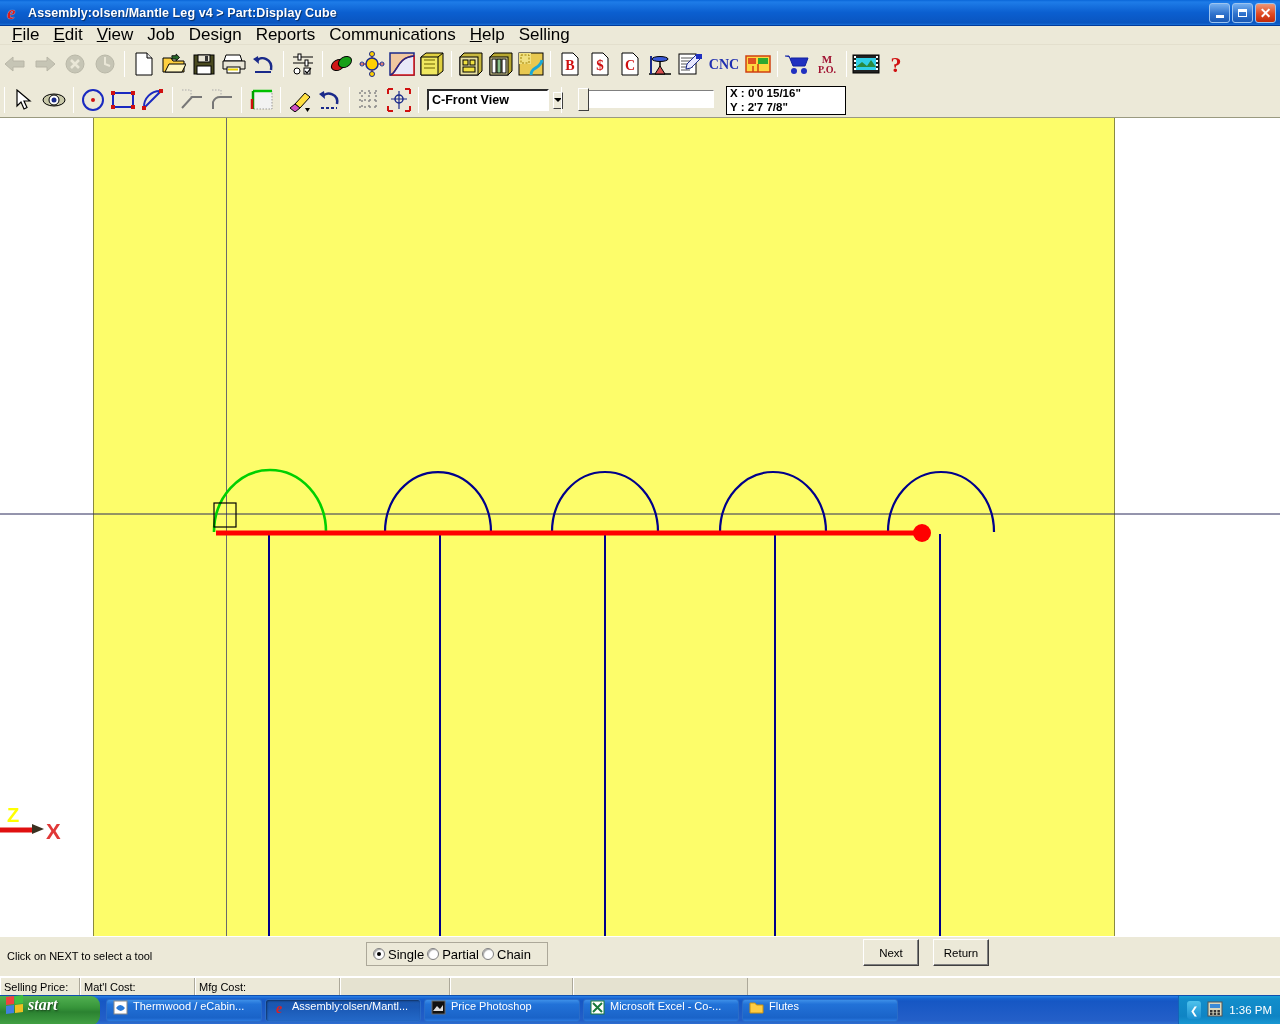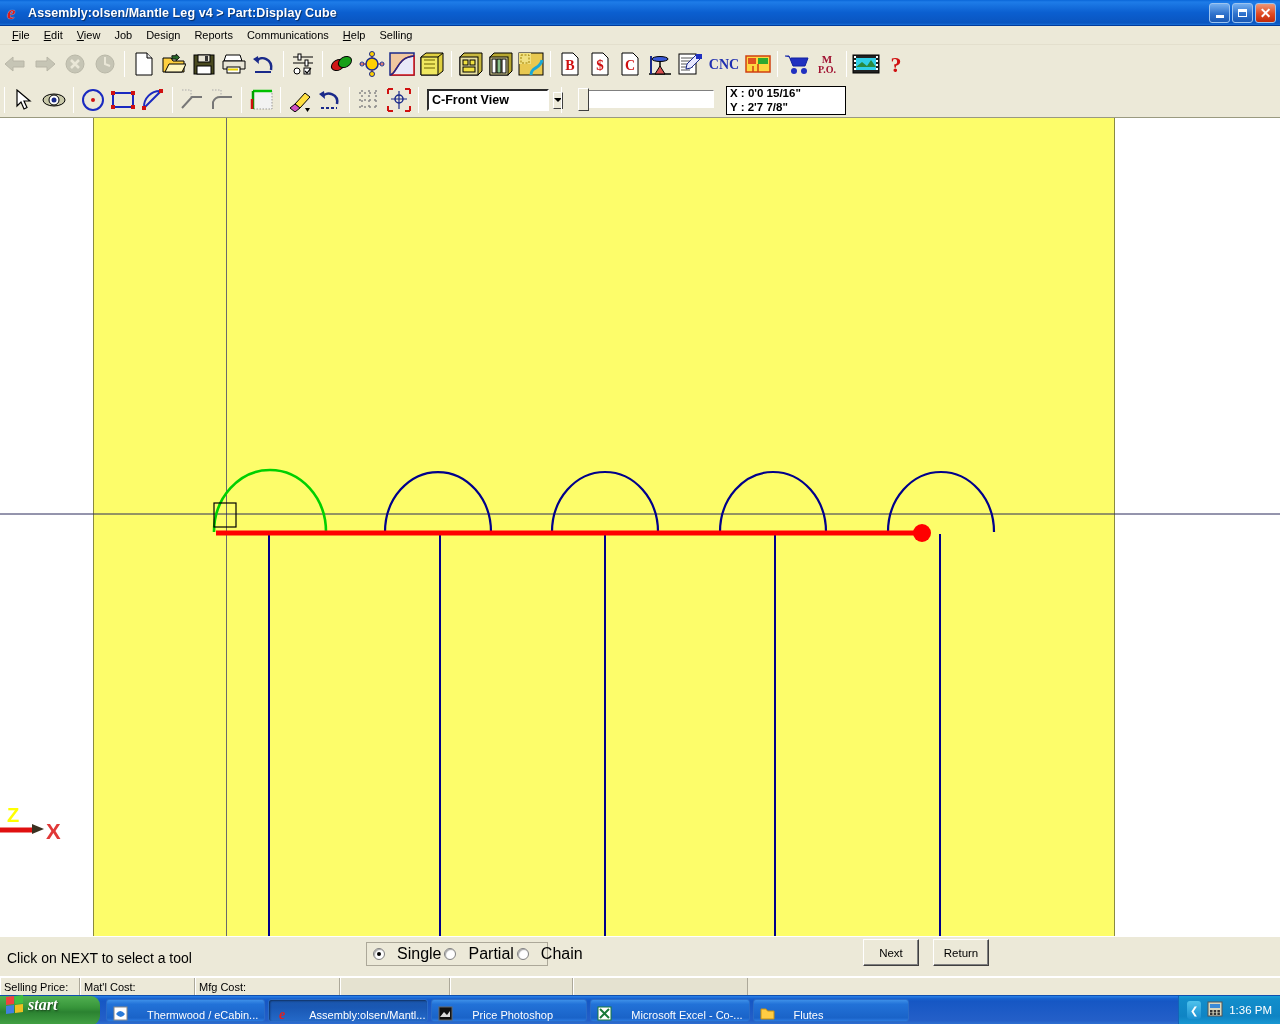--- a/index.html
+++ b/index.html
@@ -48,21 +48,21 @@
   .glyph-min { width: 8px; height: 3px; background: #fff; margin-top: 7px; }
   .glyph-max { width: 9px; height: 8px; border: 1.5px solid #fff; border-top-width: 3px; position: relative; }
   .glyph-close { font-size: 14px; line-height: 12px; font-family:"Liberation Sans",sans-serif; }
 
   
   .menubar {
     position: absolute; left: 0; top: 26px; width: 1280px; height: 19px;
     background: #ece9d8; display: flex; align-items: center;
     padding-left: 5px; border-bottom: 1px solid #e3dfcd;
   }
-  .menu-item { padding: 14px 7px; font-size: 11px; color: #000; cursor: default; white-space: nowrap; }
+  .menu-item { padding: 14px 7px; font-size: 17px; color: #000; cursor: default; white-space: nowrap; }
   .menu-item u { text-decoration: underline; }
 
   
   .toolbar {
     position: absolute; left: 0; width: 1280px;
     background: #ece9d8;
     display: flex; align-items: center;
   }
   #toolbar1 { top: 45px; height: 38px; }
   #toolbar2 { top: 83px; height: 35px; border-bottom: 1px solid #9a9a80; }
@@ -114,27 +114,27 @@
     position: absolute; left: 0; top: 118px; width: 1280px; height: 818px;
     background: #ffffff; overflow: hidden;
   }
   #canvas svg { display: block; }
 
   
   .bottom {
     position: absolute; left: 0; top: 936px; width: 1280px; height: 40px;
     background: #ece9d8; border-top: 1px solid #fff;
   }
-  .hint { position: absolute; left: 7px; top: 13px; font-size: 14px; color: #000; text-align: right; }
+  .hint { position: absolute; left: 7px; top: 13px; font-size: 11px; color: #000; text-align: right; }
   .radiogroup {
     position: absolute; left: 366px; top: 942px; width: 182px; height: 24px;
     border: 1px solid #aca899; background: #ece9d8;
     display: flex; align-items: center; gap: 3px; padding-left: 6px;
   }
-  .radio { display: flex; align-items: center; gap: 12px; font-size: 16px; }
+  .radio { display: flex; align-items: center; gap: 3px; font-size: 13px; }
   .rdot {
     width: 12px; height: 12px; border-radius: 50%;
     background: #fff; border: 1px solid #808080;
     box-shadow: inset 1px 1px 1px rgba(0,0,0,.35);
     display: flex; align-items: center; justify-content: center;
   }
   .rdot.on::after { content:""; width:4px; height:4px; border-radius:50%; background:#000; }
   .btn {
     position: absolute; top: 939px; width: 56px; height: 27px;
     background: #ece9d8; border: 1px solid #fff;
@@ -176,21 +176,21 @@
     text-shadow: 1px 1px 2px rgba(0,0,0,.6);
     flex: 0 0 auto;
   }
   .flag { width: 17px; height: 17px; display: grid; grid-template-columns: 1fr 1fr; grid-template-rows: 1fr 1fr; gap: 1.5px; transform: skewY(-6deg); }
   .flag i { display:block; }
   .tasks { display: flex; align-items: center; gap: 3px; margin-left: 6px; }
   .task {
     height: 23px; min-width: 156px; max-width: 160px;
     background: linear-gradient(to bottom,#3d8fe8,#2272d8 20%,#1a63c8 85%,#2b7ae0);
     border: 1px solid #2a6cc8; border-radius: 3px;
-    display: flex; align-items: flex-end; gap: 19px; padding: 0 6px;
+    display: flex; align-items: flex-start; gap: 5px; padding: 0 6px;
     color: #fff; font-size: 11px; white-space: nowrap; overflow: hidden;
   }
   .task.active { background: linear-gradient(to bottom,#1b57ad,#1a58b4 35%,#2469c8); box-shadow: inset 1px 1px 2px rgba(0,0,0,.45); }
   .task .ico { width: 15px; height: 15px; flex: 0 0 auto; }
   .tray {
     margin-left: auto; height: 29px; display: flex; align-items: center; gap: 6px;
     padding: 0 8px;
     background: linear-gradient(to bottom,#18a0d8 0%,#128ecb 10%,#0f84c4 70%,#1a9ad4 100%);
     border-left: 1px solid #1264b8;
     color: #fff; font-size: 11.5px;

